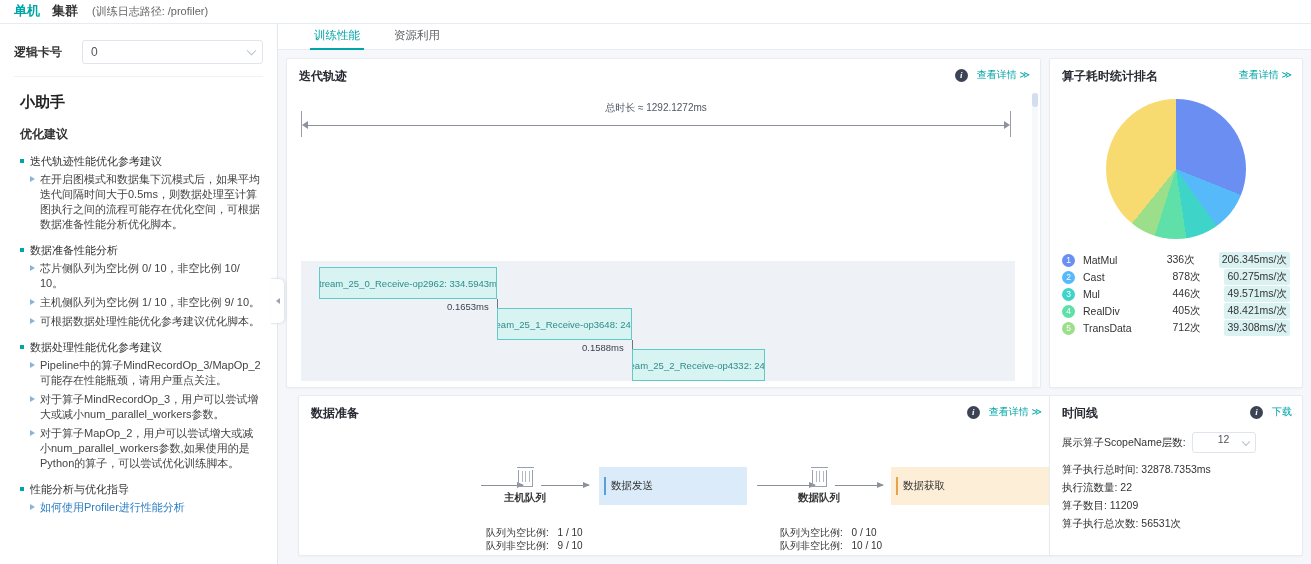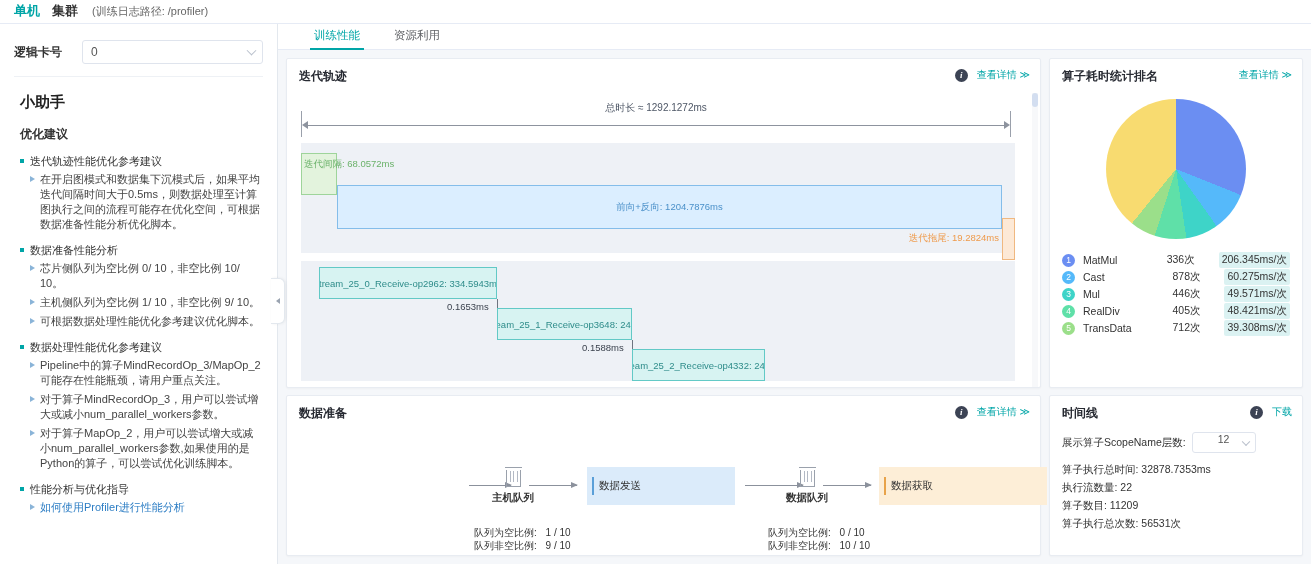--- a/index.html
+++ b/index.html
@@ -194,21 +194,21 @@
   .sbox {
     position: absolute; height: 32px; background: #d7f3f2;
     border: 1px solid #62c9c6; display: flex; align-items: center;
     font-size: 9.5px; color: #2e8c8a; overflow: hidden; white-space: nowrap;
     justify-content: center;
   }
   .slink { position: absolute; width: 1px; background: #6d7480; }
   .slabel { position: absolute; font-size: 9.5px; color: #3b424e; white-space: nowrap; }
 
   
-  #p-data { left: 8px; top: 345px; width: 755px; height: 161px; }
+  #p-data { left: 20px; top: 345px; width: 755px; height: 161px; }
   .dp-body { position: relative; width: 100%; height: 126px; }
   .dp-box {
     position: absolute; top: 37px; height: 38px;
     display: flex; align-items: center; font-size: 10.5px; color: #333;
     padding-left: 12px;
   }
   .dp-box::before {
     content: ""; position: absolute; left: 5px; top: 10px;
     width: 2px; height: 18px;
   }
@@ -348,27 +348,20 @@
 
           <div class="total-axis">
             <div class="total-label">总时长 ≈ 1292.1272ms</div>
             <div class="axis-tick-l"></div>
             <div class="axis-tick-r"></div>
             <div class="axis-line"></div>
             <div class="arrow-l"></div>
             <div class="arrow-r"></div>
           </div>
 
-          <div class="track">
-            <div class="blk blk-gap"></div>
-            <div class="blk-gap-text">迭代间隔: 68.0572ms</div>
-            <div class="blk blk-fp">前向+反向: 1204.7876ms</div>
-            <div class="blk blk-tail"></div>
-            <div class="blk-tail-text">迭代拖尾: 19.2824ms</div>
-          </div>
 
           <div class="track2">
             <div class="sbox" style="left:18px;  top:6px;  width:178px;">stream_25_0_Receive-op2962: 334.5943ms</div>
             <div class="slink" style="left:196px; top:38px; height:23px;"></div>
             <div class="slabel" style="left:146px; top:40px;">0.1653ms</div>
 
             <div class="sbox" style="left:196px; top:47px; width:135px;">stream_25_1_Receive-op3648: 241...</div>
             <div class="slink" style="left:331px; top:79px; height:23px;"></div>
             <div class="slabel" style="left:281px; top:81px;">0.1588ms</div>
 

